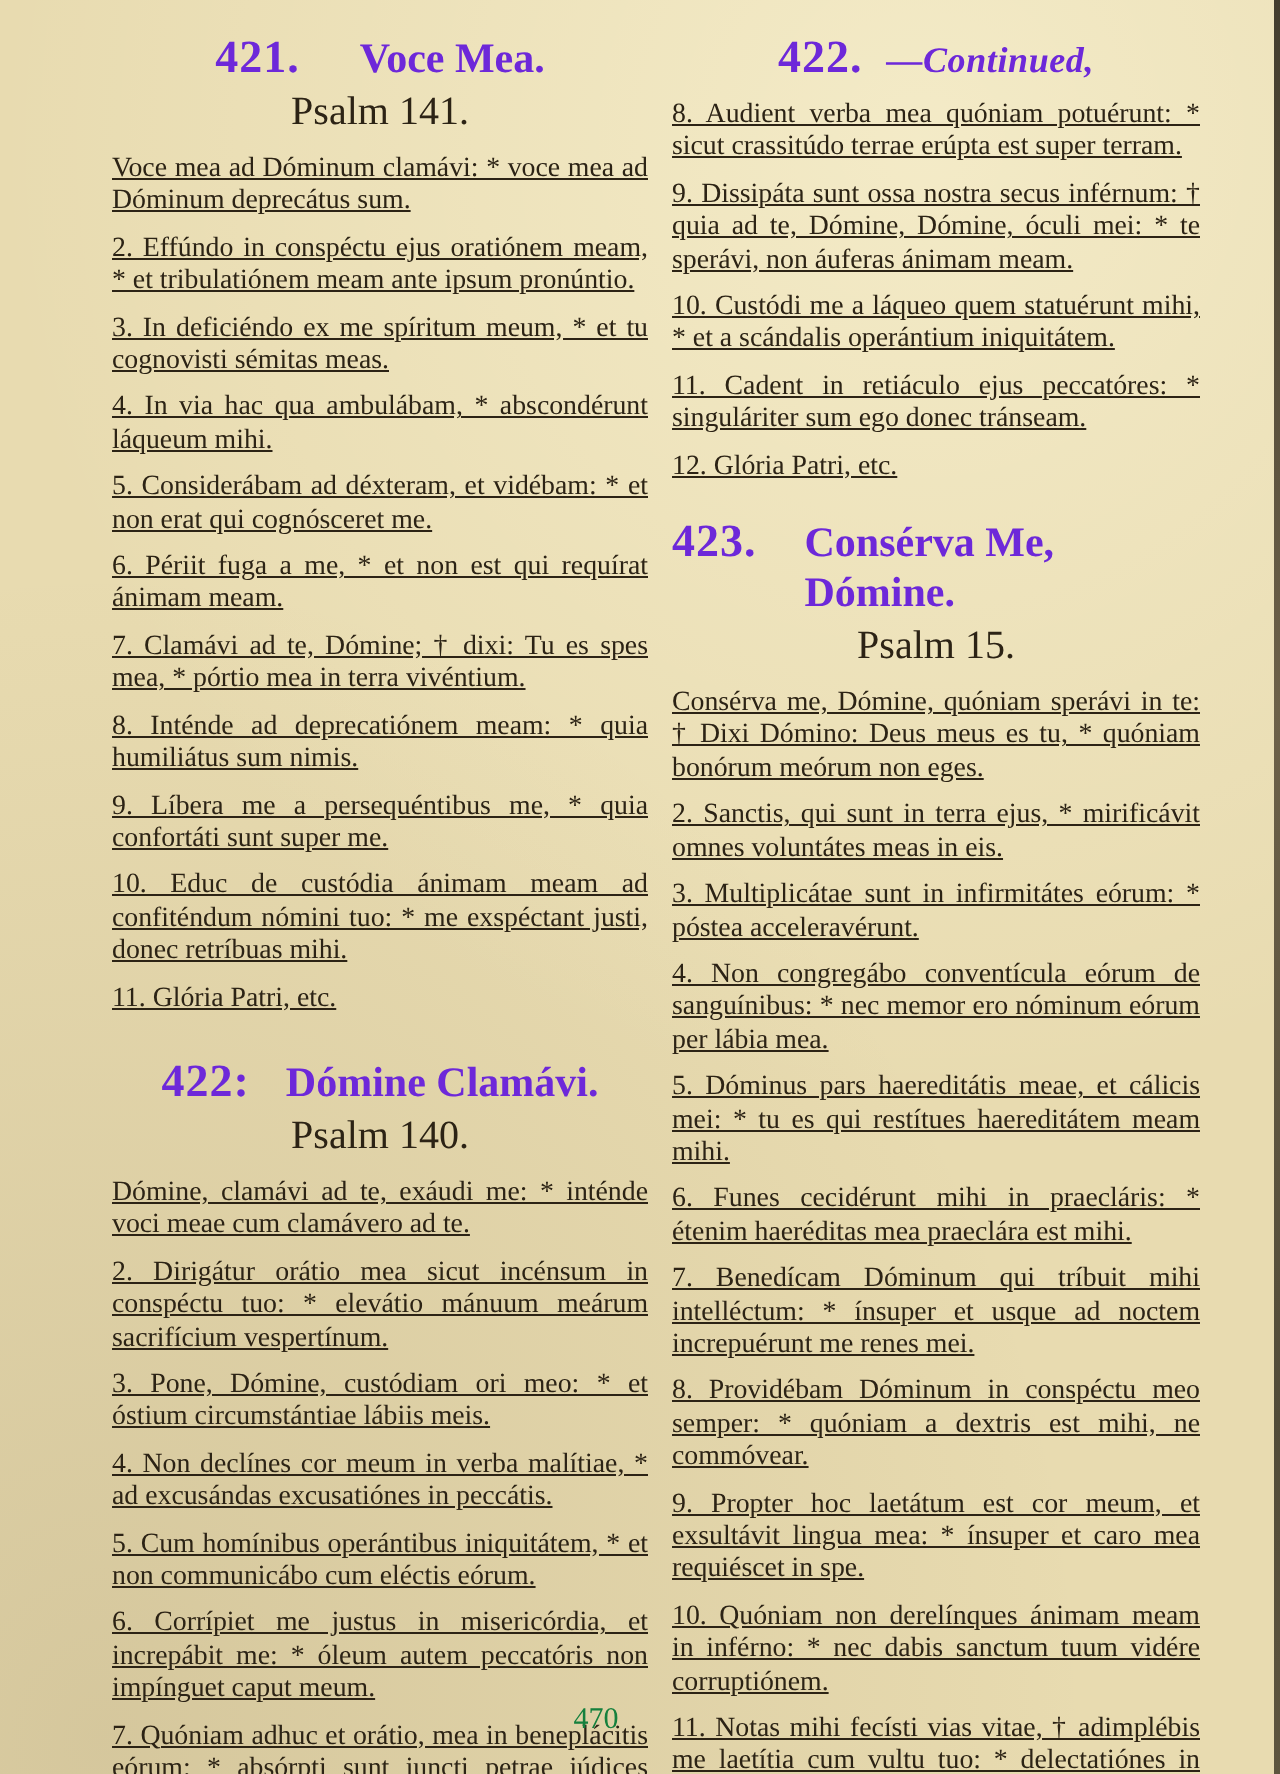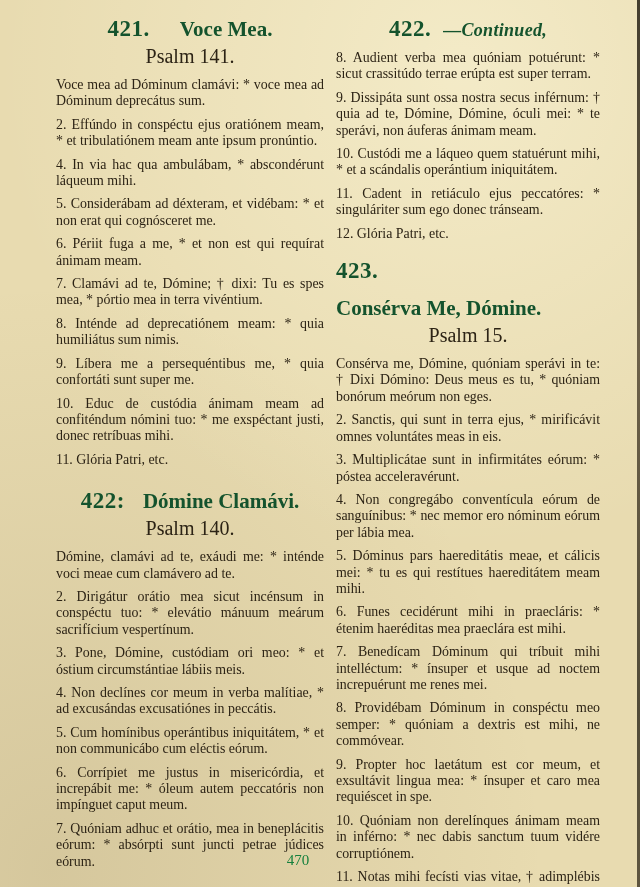--- a/index.html
+++ b/index.html
@@ -17,31 +17,31 @@
     background: linear-gradient(180deg, #433d2e, #6d6149 40%, #514b38 80%, #5e553f);
   }
   .col { position: absolute; top: 16px; }
   .col-left  { left: 56px;  width: 268px; }
   .col-right { left: 336px; width: 264px; }
 
   .psalm + .psalm { margin-top: 16px; }
 
   .head {
     display: flex; justify-content: center; align-items: baseline;
-    margin: 0 0 2px; color: #14532d;
+    margin: 0 0 2px; color: #6d28d9;
   }
   .head .num   { font-size: 23px; font-weight: 700; letter-spacing: 0.5px; }
   .head .title { font-size: 21px; font-weight: 700; }
   .head .title.italic { font-style: italic; font-size: 18px; letter-spacing: 0.3px; }
-  .gap-lg { gap: 30px; } .gap-md { gap: 18px; margin-top: 20px; } .gap-sm { gap: 12px; flex-direction: column; } .gap-0 { gap: 12px; }
+  .gap-lg { gap: 30px; } .gap-md { gap: 18px; margin-top: 20px; } .gap-sm { gap: 24px; } .gap-0 { gap: 12px; }
 
   .subtitle { text-align: center; font-size: 20px; margin: 3px 0 9px; }
   .psalm.no-sub .head { margin-bottom: 8px; }
 
-  .verses { font-size: 13.9px; line-height: 16.4px; }
+  .verses { font-size: 13.9px; line-height: 16.4px; text-decoration: underline; }
   .verse  { margin: 0 0 7px; text-align: justify; }
   .verse:last-child { margin-bottom: 0; }
 
   .page-num {
     position: absolute; top: 852px; left: 0; width: 596px;
     text-align: center; font-size: 15px; color: #15803d;
   }
 </style>
 </head>
 <body>
@@ -52,20 +52,21 @@
 
     <section class="psalm">
       <h2 class="head gap-lg">
         <span class="num">421.</span>
         <span class="title">Voce Mea.</span>
       </h2>
       <div class="subtitle">Psalm 141.</div>
       <div class="verses">
           <p class="verse">Voce mea ad Dóminum clamávi: * voce mea ad Dóminum deprecátus sum.</p>
           <p class="verse">2. Effúndo in conspéctu ejus oratiónem meam, * et tribulatiónem meam ante ipsum pronúntio.</p>
+          <p class="verse">3. In deficiéndo ex me spíritum meum, * et tu cognovisti sémitas meas.</p>
           <p class="verse">4. In via hac qua ambulábam, * abscondérunt láqueum mihi.</p>
           <p class="verse">5. Considerábam ad déxteram, et vidébam: * et non erat qui cognósceret me.</p>
           <p class="verse">6. Périit fuga a me, * et non est qui requírat ánimam meam.</p>
           <p class="verse">7. Clamávi ad te, Dómine; † dixi: Tu es spes mea, * pórtio mea in terra vivéntium.</p>
           <p class="verse">8. Inténde ad deprecatiónem meam: * quia humiliátus sum nimis.</p>
           <p class="verse">9. Líbera me a persequéntibus me, * quia confortáti sunt super me.</p>
           <p class="verse">10. Educ de custódia ánimam meam ad confiténdum nómini tuo: * me exspéctant justi, donec retríbuas mihi.</p>
           <p class="verse">11. Glória Patri, etc.</p>
         </div>
     </section>

